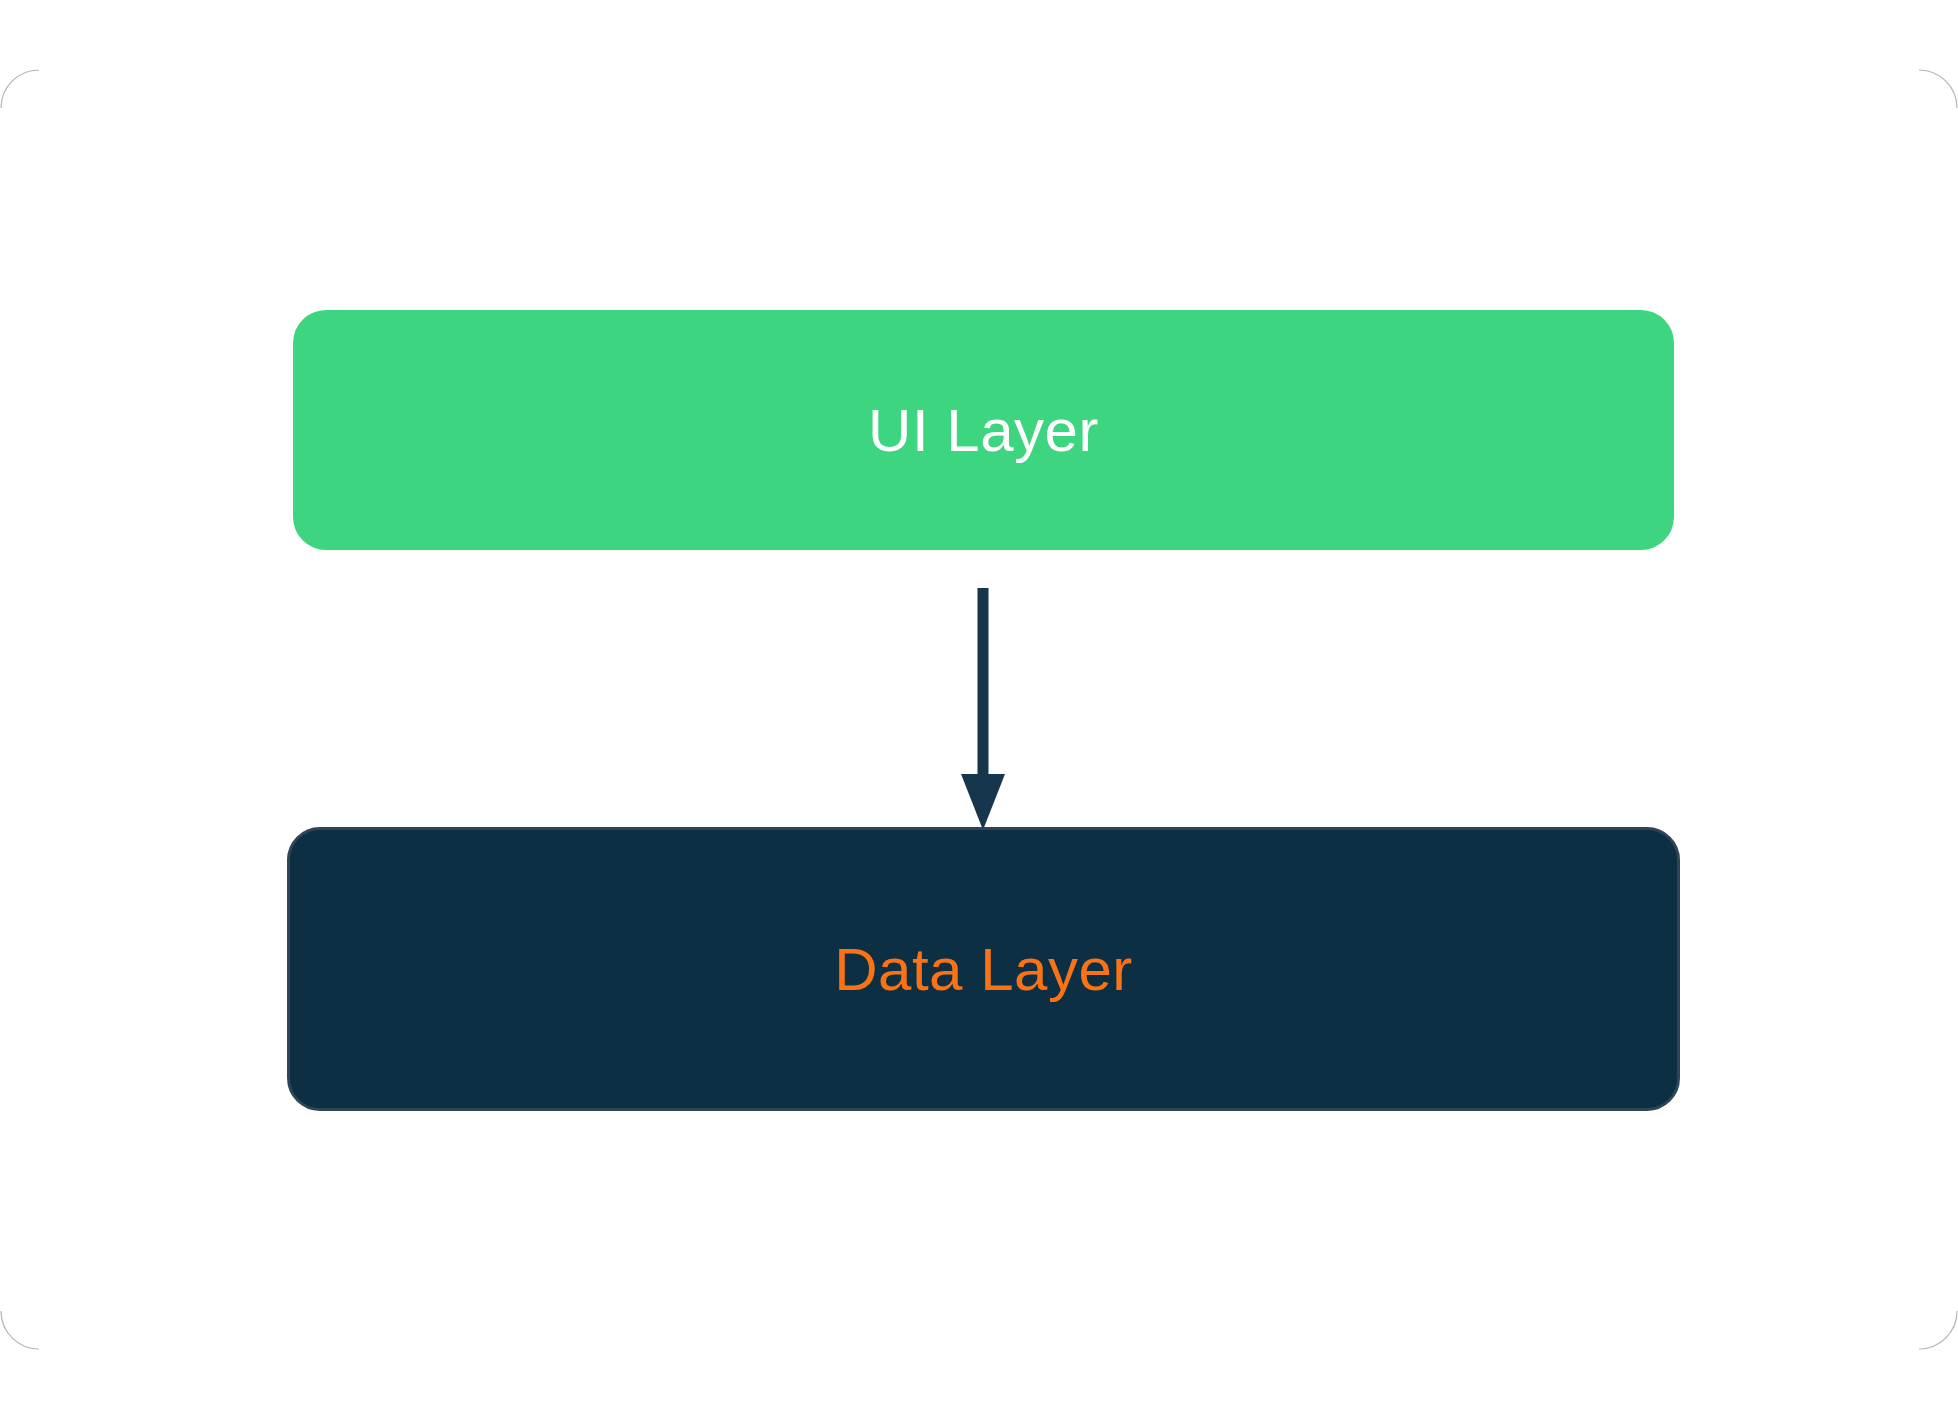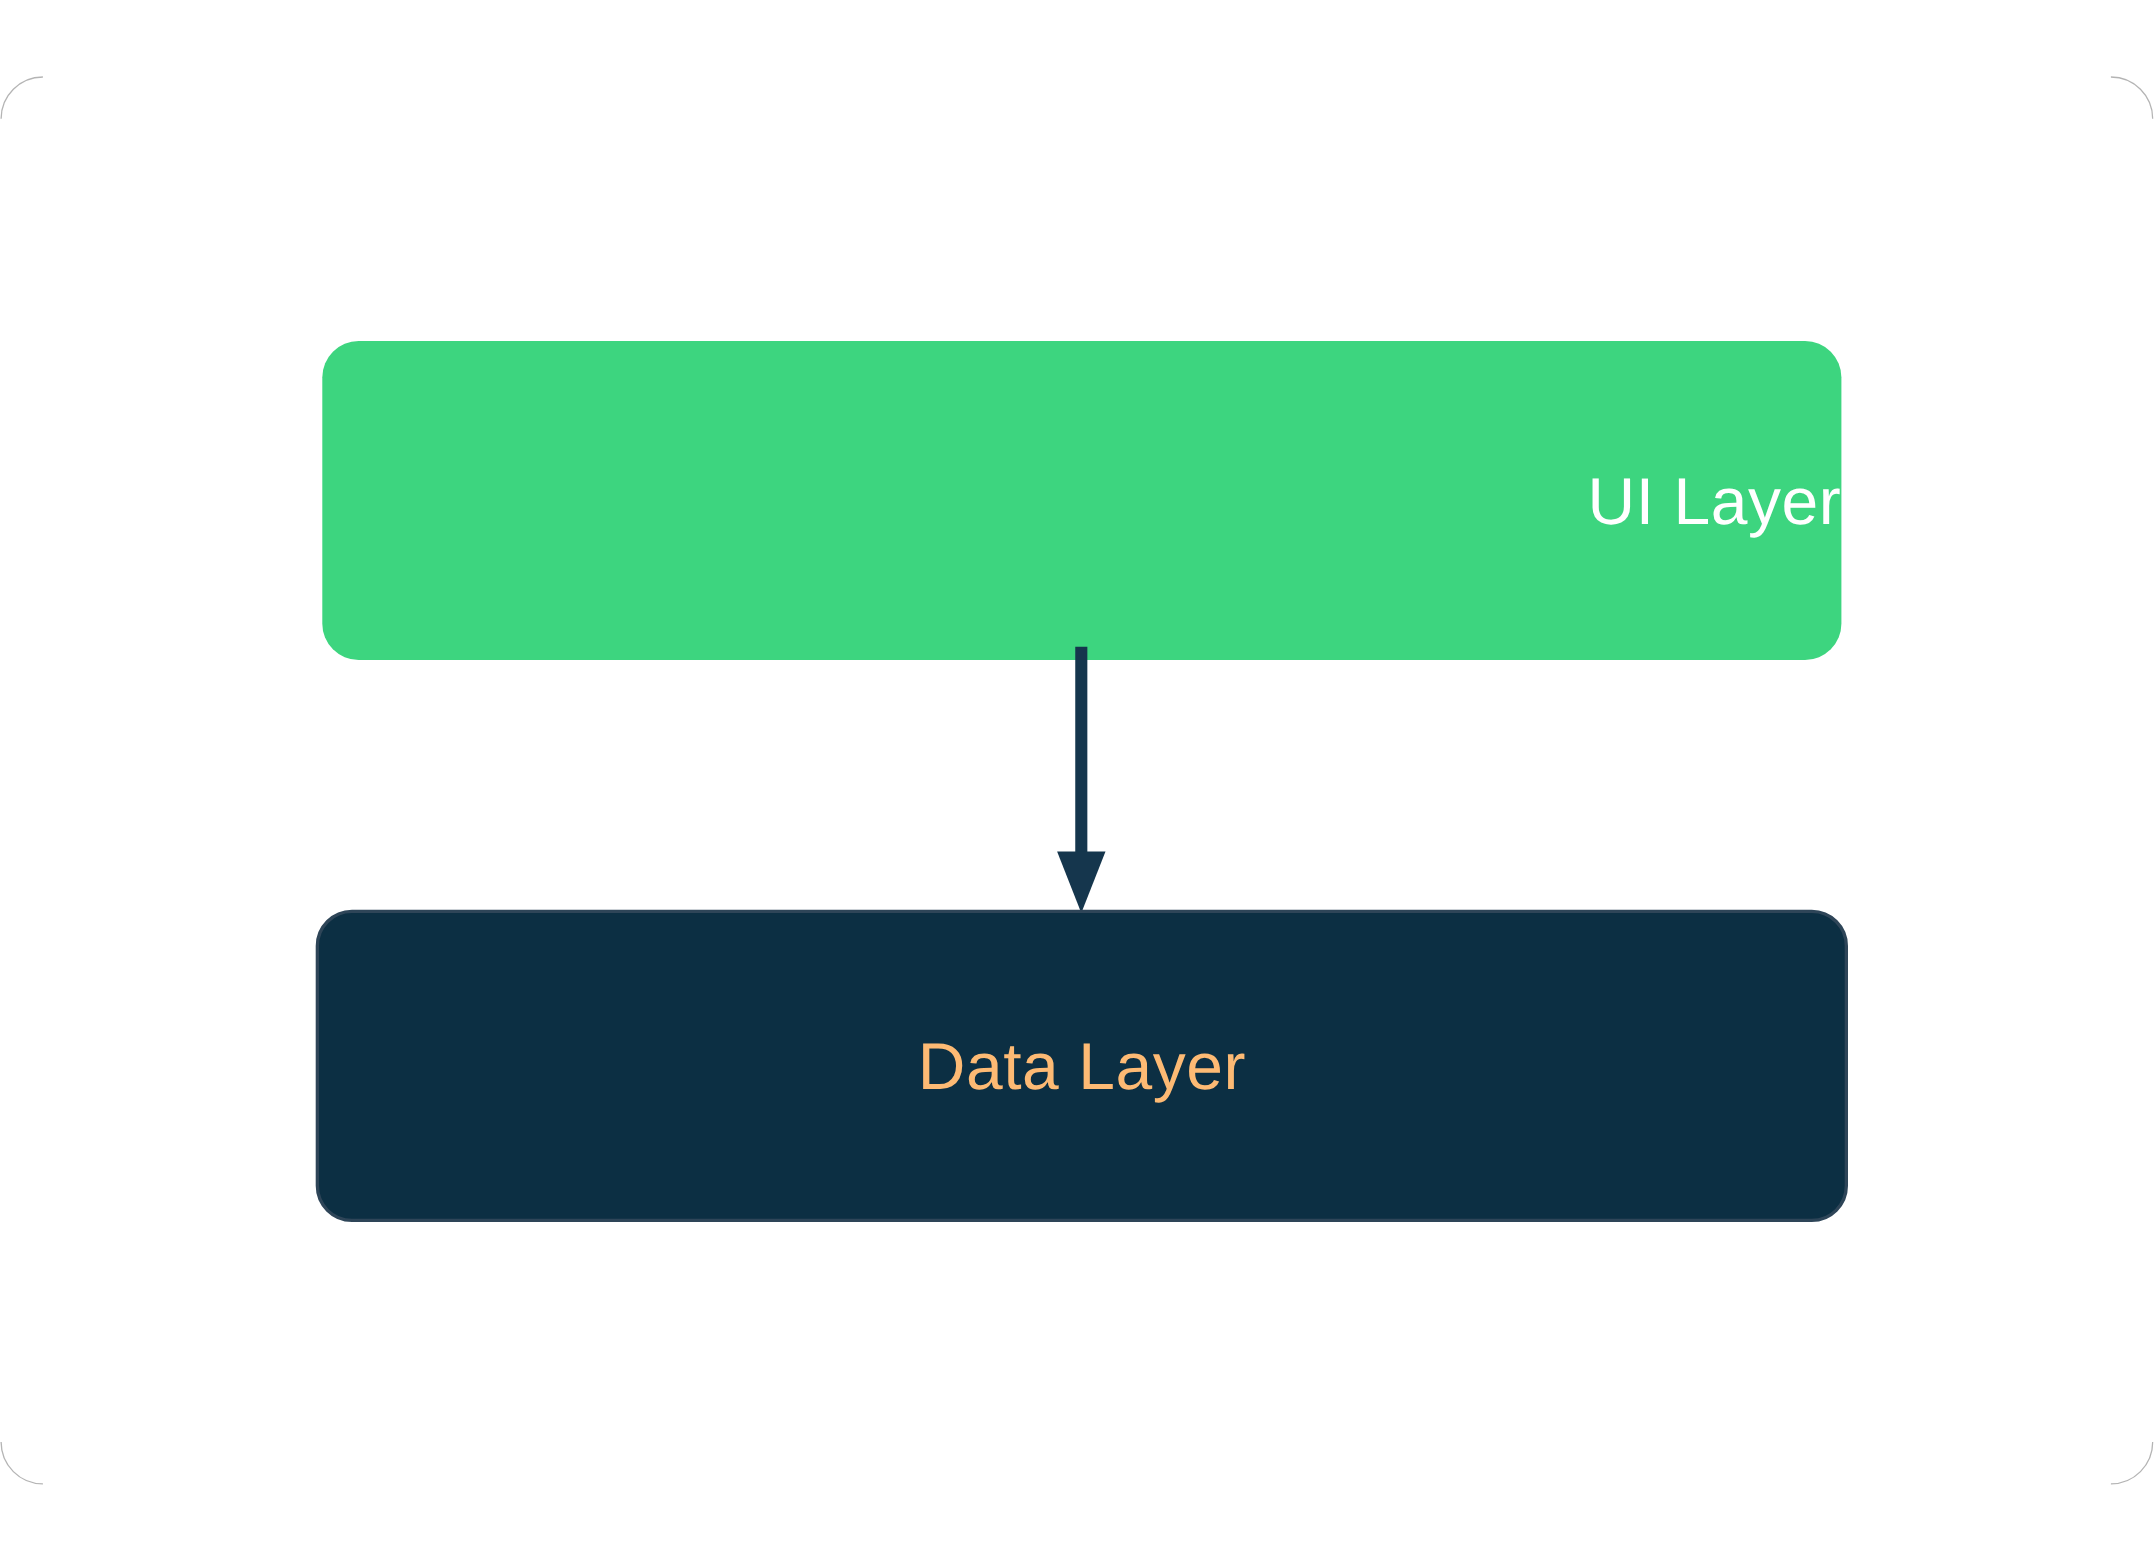--- a/index.html
+++ b/index.html
@@ -42,22 +42,21 @@
     align-items: center;
     justify-content: center;
     font-size: 60px;
     font-weight: 400;
     letter-spacing: 0.5px;
   }
   .node-ui {
     left: 293px;
     top: 310px;
     width: 1381px;
-    height: 290px;
-    justify-content: flex-end;
+    height: 240px;
   }
   .node-data {
     left: 287px;
     top: 827px;
     width: 1393px;
     height: 284px;
     border-style: solid;
     border-width: 3px;
   }
   .edge-svg line {
@@ -78,17 +77,17 @@
 
   <div class="node node-ui" style="background-color: rgb(61, 213, 127); color: rgb(255, 255, 255);">
     <span>UI Layer</span>
   </div>
 
   <svg class="edge-svg" viewBox="0 0 1958 1408" xmlns="http://www.w3.org/2000/svg">
     <line x1="983" y1="588" x2="983" y2="779" style="stroke: rgb(21, 54, 77);"></line>
     <polygon points="961,774 1005,774 983,830" style="fill: rgb(21, 54, 77);"></polygon>
   </svg>
 
-  <div class="node node-data" style="background-color: rgb(12, 47, 67); border-color: rgb(46, 69, 88); color: #fdba74;">
+  <div class="node node-data" style="background-color: rgb(12, 47, 67); border-color: rgb(46, 69, 88); color: #f97316;">
     <span>Data Layer</span>
   </div>
 
 </div>
 
 </body></html>

